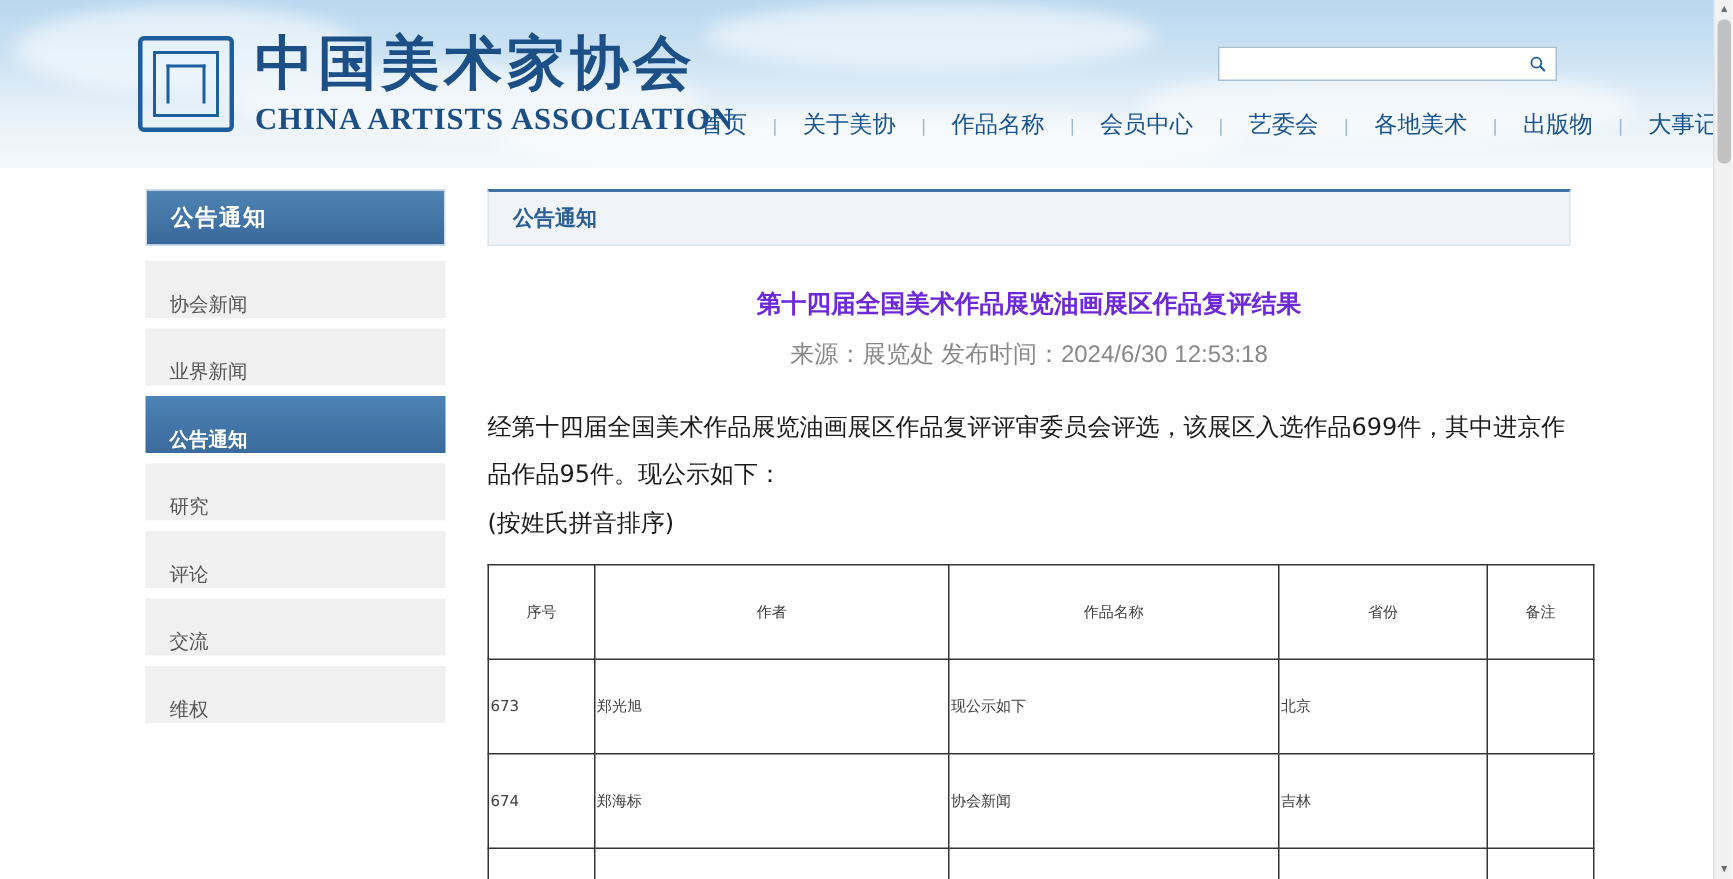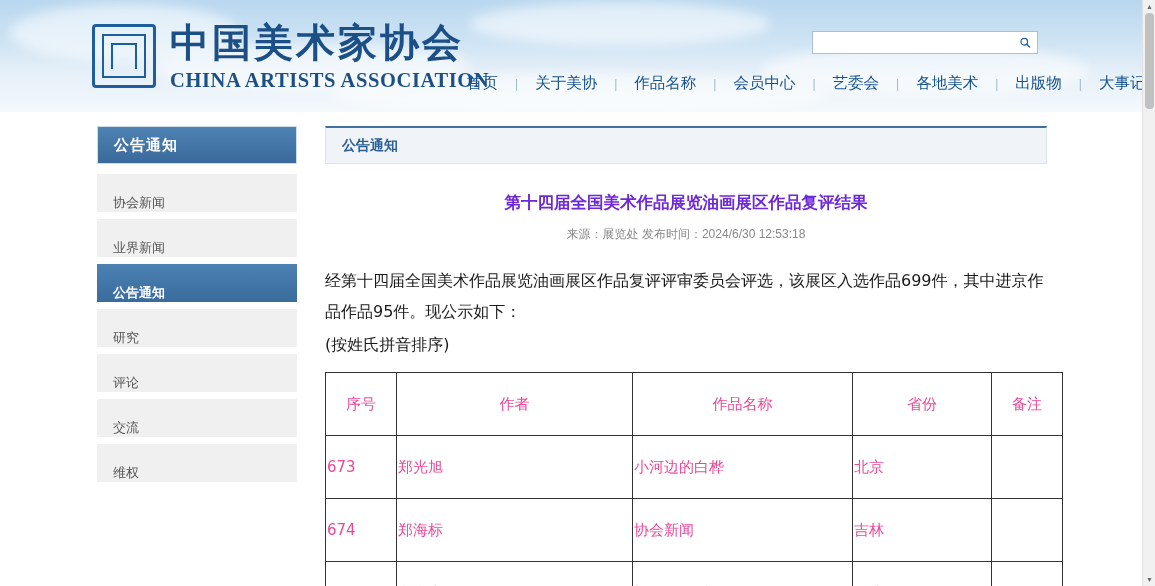--- a/index.html
+++ b/index.html
@@ -223,43 +223,43 @@
     margin-top: 28px;
     text-align: center;
     font-size: 16.5px;
     font-weight: bold;
     color: #6d28d9;
     font-family: "DejaVu Sans", sans-serif;
   }
   .article-meta {
     margin-top: 12px;
     text-align: center;
-    font-size: 12px;
+    font-size: 16px;
     color: #888888;
   }
   .article-body {
     margin-top: 22px;
     font-size: 16px;
     line-height: 31px;
     color: #1a1a1a;
     font-family: "DejaVu Sans", sans-serif;
   }
   .article-body p { margin: 0; }
   .article-body .p2 { margin-top: 2px; }
 
   table.list {
     margin-top: 12px;
     border-collapse: collapse;
     width: 722px;
     table-layout: fixed;
   }
   table.list th, table.list td {
     border: 1px solid #333333;
-    font-size: 15px;
-    color: #ec4899;
+    font-size: 10px;
+    color: #404040;
     font-family: "DejaVu Sans", sans-serif;
     height: 60px;
     font-weight: normal;
   }
   table.list th { font-weight: normal; }
   .col-0 { width: 68px; }
   .col-1 { width: 233px; margin-left: 46px; }
   .col-2 { width: 217px; }
   .col-3 { width: 136px; }
   .col-4 { width: 68px; }
@@ -395,21 +395,21 @@
             <th class="col-1">作者</th>
             <th class="col-2">作品名称</th>
             <th class="col-3">省份</th>
             <th class="col-4">备注</th>
           </tr>
         </thead>
         <tbody>
           <tr>
             <td>673</td>
             <td>郑光旭</td>
-            <td>小河边的白桦</td>
+            <td>现公示如下</td>
             <td>北京</td>
             <td></td>
           </tr>
           <tr>
             <td>674</td>
             <td>郑海标</td>
             <td>协会新闻</td>
             <td>吉林</td>
             <td></td>
           </tr>

